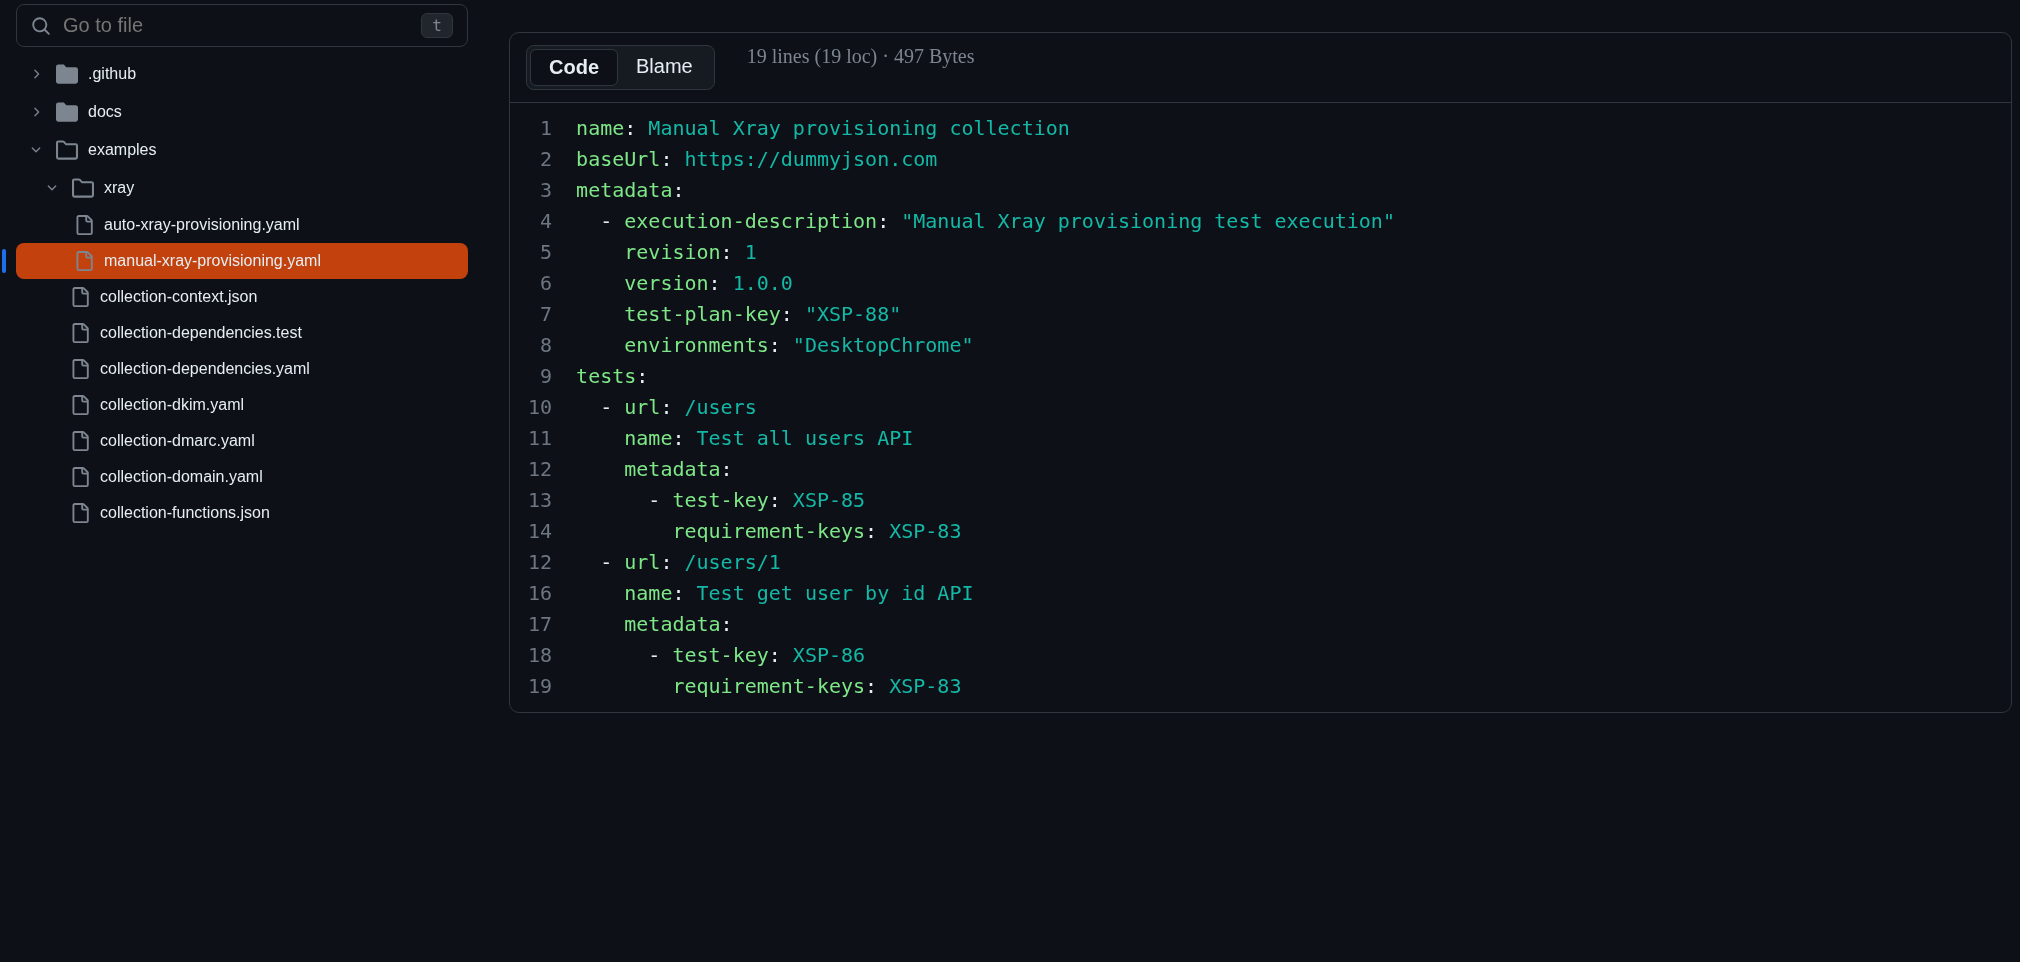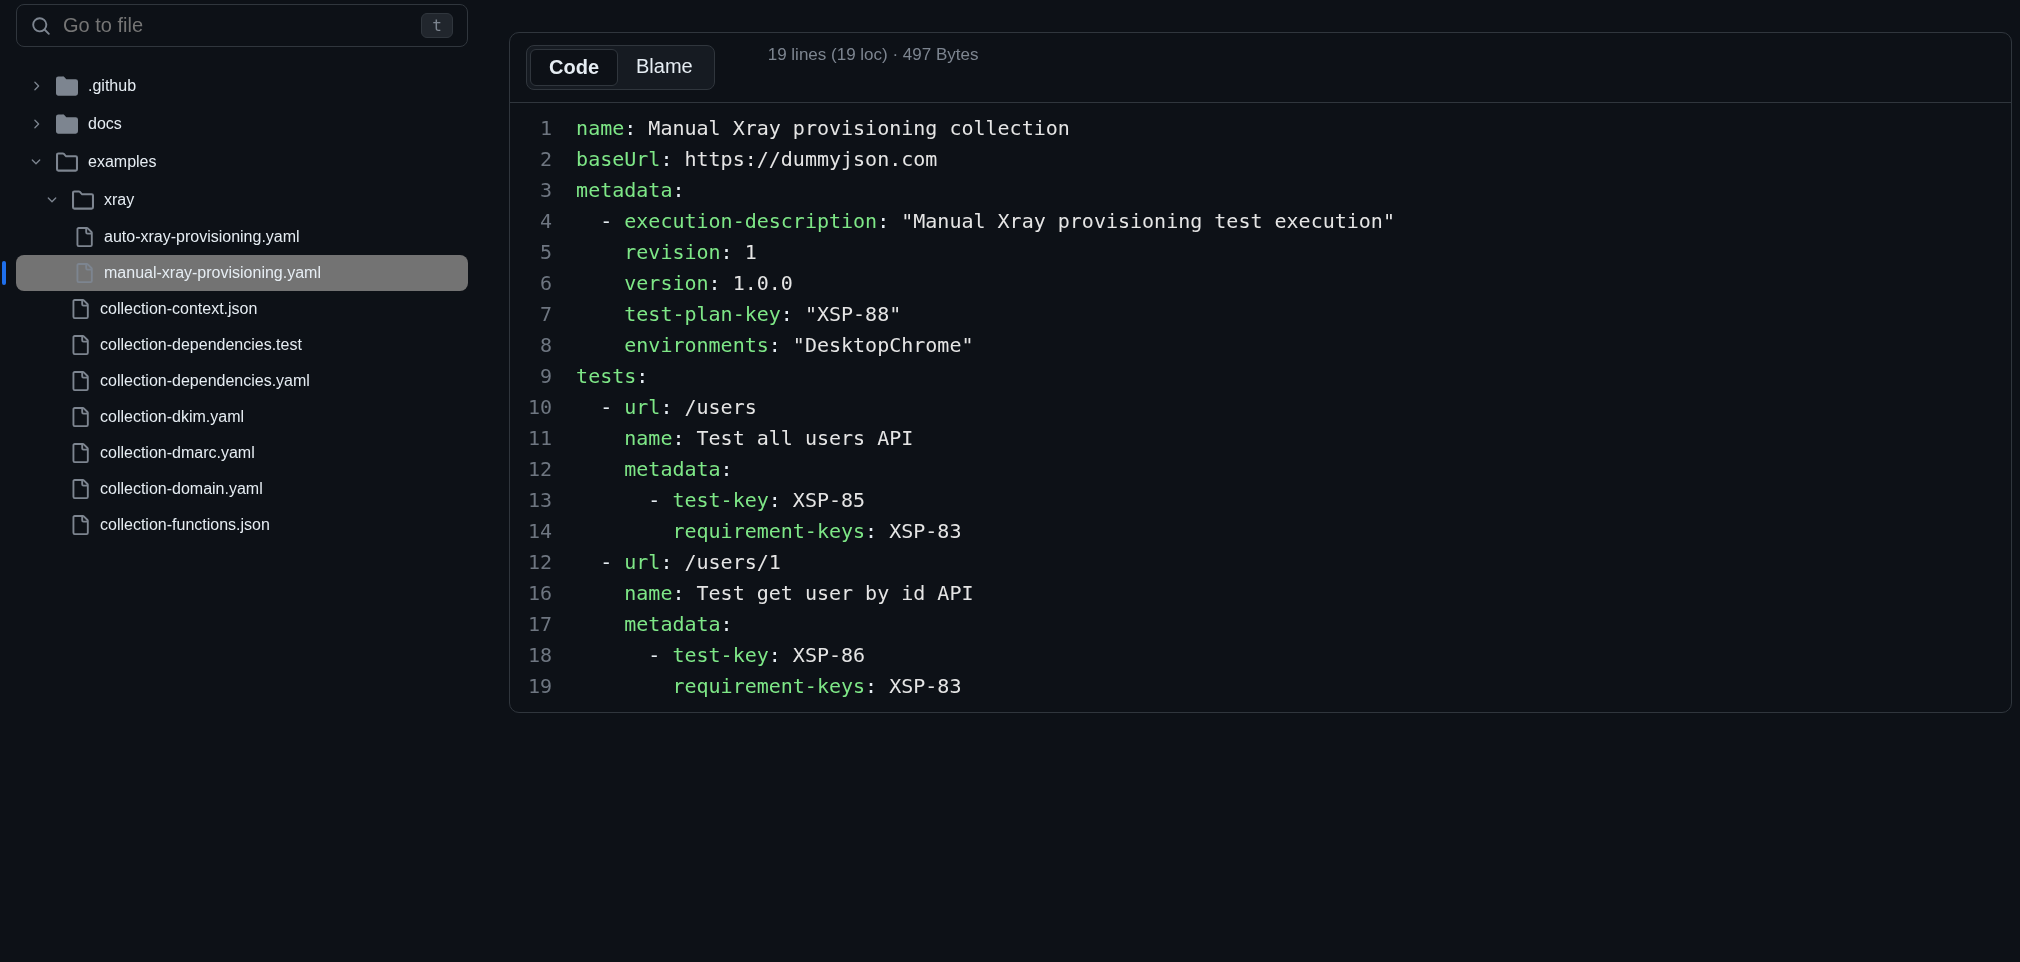--- a/index.html
+++ b/index.html
@@ -19,21 +19,21 @@
       border-right: 1px solid #0d1117;
       overflow-y: auto;
     }
     .search-wrap {
       display: flex;
       align-items: center;
       background: #0d1117;
       border: 1px solid #30363d;
       border-radius: 8px;
       padding: 8px 14px;
-      margin: 4px 0 20px 0;
+      margin: 4px 0 8px 0;
     }
     .search-wrap svg { flex-shrink: 0; margin-right: 12px; }
     .search-input {
       flex: 1;
       background: transparent;
       border: none;
       outline: none;
       color: #7d8590;
       font-size: 20px;
     }
@@ -50,21 +50,21 @@
       display: flex;
       align-items: center;
       padding: 8px 10px;
       border-radius: 8px;
       cursor: pointer;
       gap: 10px;
       color: #e6edf3;
       font-size: 16px;
     }
     .tree-row.selected {
-      background: #737373;
+      background: #c2410c;
       position: relative;
     }
     .tree-row.selected::before {
       content: "";
       position: absolute;
       left: -14px;
       top: 6px;
       bottom: 6px;
       width: 4px;
       background: #1f6feb;
@@ -109,30 +109,29 @@
       font-size: 20px;
       color: #e6edf3;
     }
     .tab.active {
       background: #0d1117;
       font-weight: 600;
       border: 1px solid #30363d;
     }
     .meta {
       color: #7d8590;
-      font-family: Liberation Sans, sans-serif;
-      font-size: 17px;
-      margin-left: 21px;
+      font-family: Liberation Serif, serif;
+      font-size: 20px;
     }
     .code-area { display: flex; font-family: ui-monospace, SFMono-Regular, Menlo, monospace; font-size: 20px; line-height: 31px; padding: 10px 0; }
     .gutter { text-align: right; padding: 0 24px 0 18px; color: #6e7681; user-select: none; }
     .gutter div { }
     .lines { flex: 1; white-space: pre; color: #e6edf3; }
     .k { color: #7ee787; }
-    .s { color: #e5e5e5; }
+    .s { color: #14b8a6; }
     .p { color: #e6edf3; }
   </style>
 </head>
 <body>
 
 <div class="sidebar">
   <div class="search-wrap">
     <span class="icon">
       <svg width="20" height="20" viewBox="0 0 16 16" fill="#7d8590">
           <path d="M10.68 11.74a6 6 0 0 1-7.922-8.982 6 6 0 0 1 8.982 7.922l3.04 3.04a.749.749 0 0 1-1.06 1.06l-3.04-3.04ZM11.5 7a4.5 4.5 0 1 0-9 0 4.5 4.5 0 0 0 9 0Z"></path>

